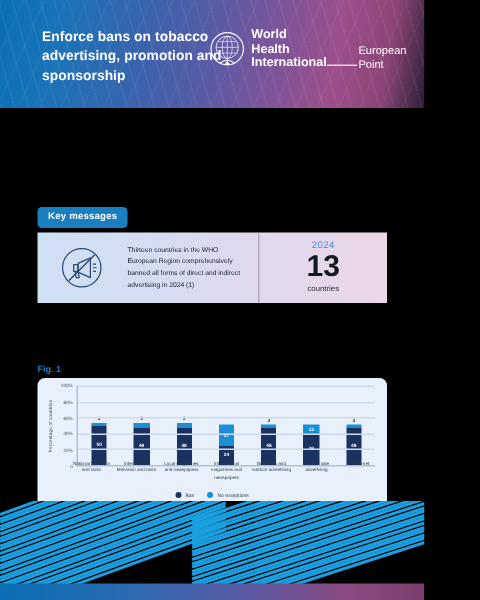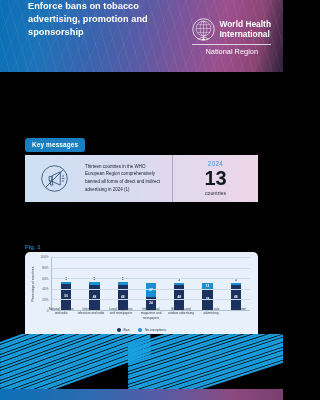--- a/index.html
+++ b/index.html
@@ -20,27 +20,27 @@
         #8b4575 90%, #2a1f38 100%);
     overflow: hidden;
   }
   .banner::after {
     content: ""; position: absolute; inset: 0;
     background:
       repeating-linear-gradient(74deg, rgba(255,255,255,.055) 0 1px, transparent 1px 9px),
       repeating-linear-gradient(-66deg, rgba(255,255,255,.04) 0 1px, transparent 1px 13px);
   }
   .banner-title {
-    position: absolute; left: 28px; top: 0; width: 125px;
+    position: absolute; left: 28px; top: 18px; width: 125px;
     color: #fff; font-size: 9.2px; font-weight: bold; line-height: 1.42;
     letter-spacing: .05px; z-index: 3;
   }
   .who-logo {
     position: absolute; right: 12px; top: 18px; z-index: 3;
-    display: flex; flex-direction: column; align-items: center;
+    display: flex; flex-direction: row; align-items: flex-end;
   }
   .who-row { display: flex; align-items: center; gap: 5px; }
   .who-emblem { width: 23px; height: 23px; flex: none; }
   .who-name { color: #fff; font-size: 8.4px; font-weight: bold; line-height: 1.14; }
   .who-rule { width: 100%; height: 1px; background: rgba(255,255,255,.75); margin: 3px 0 2.5px; }
   .who-region { color: #fff; font-size: 7.4px; line-height: 1.1; padding-left: 1px; }
 
   
   .km-wrap { position: absolute; left: 0; top: 133px; width: 283px; }
   .km-badge {
@@ -175,21 +175,21 @@
           <path d="M24 6.5 L24 41" stroke="#fff" stroke-width=".9"></path>
           <path d="M24 41 L20 46 L28 46 Z" fill="#fff"></path>
           <path d="M14 44 Q24 36 34 44" fill="none" stroke="#fff" stroke-width="1.4"></path>
         </svg>
         <div class="who-name">
           <div>World Health</div>
           <div>International</div>
         </div>
       </div>
       <div class="who-rule"></div>
-      <div class="who-region">National Region</div>
+      <div class="who-region">European Point</div>
     </div>
   </div>
 
   <div class="km-wrap">
     <div class="km-badge">Key messages</div>
     <div class="km-card">
       <div class="km-left">
         <svg class="km-icon" viewBox="0 0 40 40">
           <circle cx="20" cy="20" r="15.5" fill="none" stroke="#2b4a73" stroke-width="1"></circle>
           <g stroke="#2b4a73" stroke-width="1" fill="none" stroke-linejoin="round">

